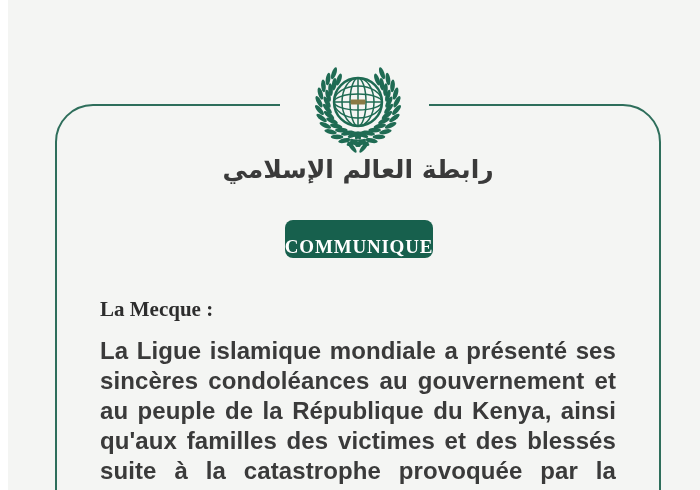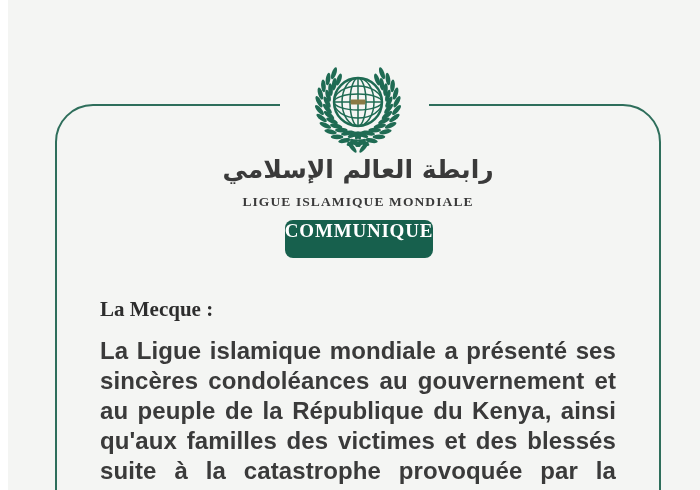--- a/index.html
+++ b/index.html
@@ -52,21 +52,21 @@
     font-size:13.5px;line-height:16px;
     letter-spacing:1.1px;
     color:var(--text_dark,#3a3a3a);
   }
   .badge{
     position:absolute;
     left:277px;top:220px;
     width:148px;height:38px;
     background:var(--badge_bg,#17604d);
     border-radius:8px;
-    display:flex;align-items:flex-start;justify-content:center;
+    display:flex;align-items:flex-end;justify-content:center;
   }
   .badge span{
     font-family:"Liberation Serif",serif;
     font-weight:bold;
     font-size:19px;
     letter-spacing:0.8px;
     color:var(--badge_text,#ffffff);
   }
   .dateline{
     position:absolute;
@@ -167,21 +167,20 @@
         <ellipse cx="50" cy="40" rx="24" ry="8" stroke-width="1.5"></ellipse>
         <ellipse cx="50" cy="40" rx="24" ry="16" stroke-width="1.5"></ellipse>
         <line x1="26" y1="40" x2="74" y2="40" stroke-width="1.5"></line>
       </g>
       <rect x="42.5" y="37.5" width="15" height="5" rx="1" fill="var(--emblem_accent,#8a7a45)" stroke="none"></rect>
     </svg>
   </div>
 
   <div class="arabic">رابطة العالم الإسلامي</div>
 
-  <div class="orgname">LIGUE ISLAMIQUE MONDIALE</div>
 
   <div class="badge">
     <span>COMMUNIQUE</span>
   </div>
 
   <div class="dateline">La Mecque :</div>
 
   <p class="paragraph">La Ligue islamique mondiale a présenté ses sincères condoléances au gouvernement et au peuple de la République du Kenya, ainsi qu'aux familles des victimes et des blessés suite à la catastrophe provoquée par la rupture d'un barrage au nord de la capitale, Nairobi.</p>
 
 </div>

